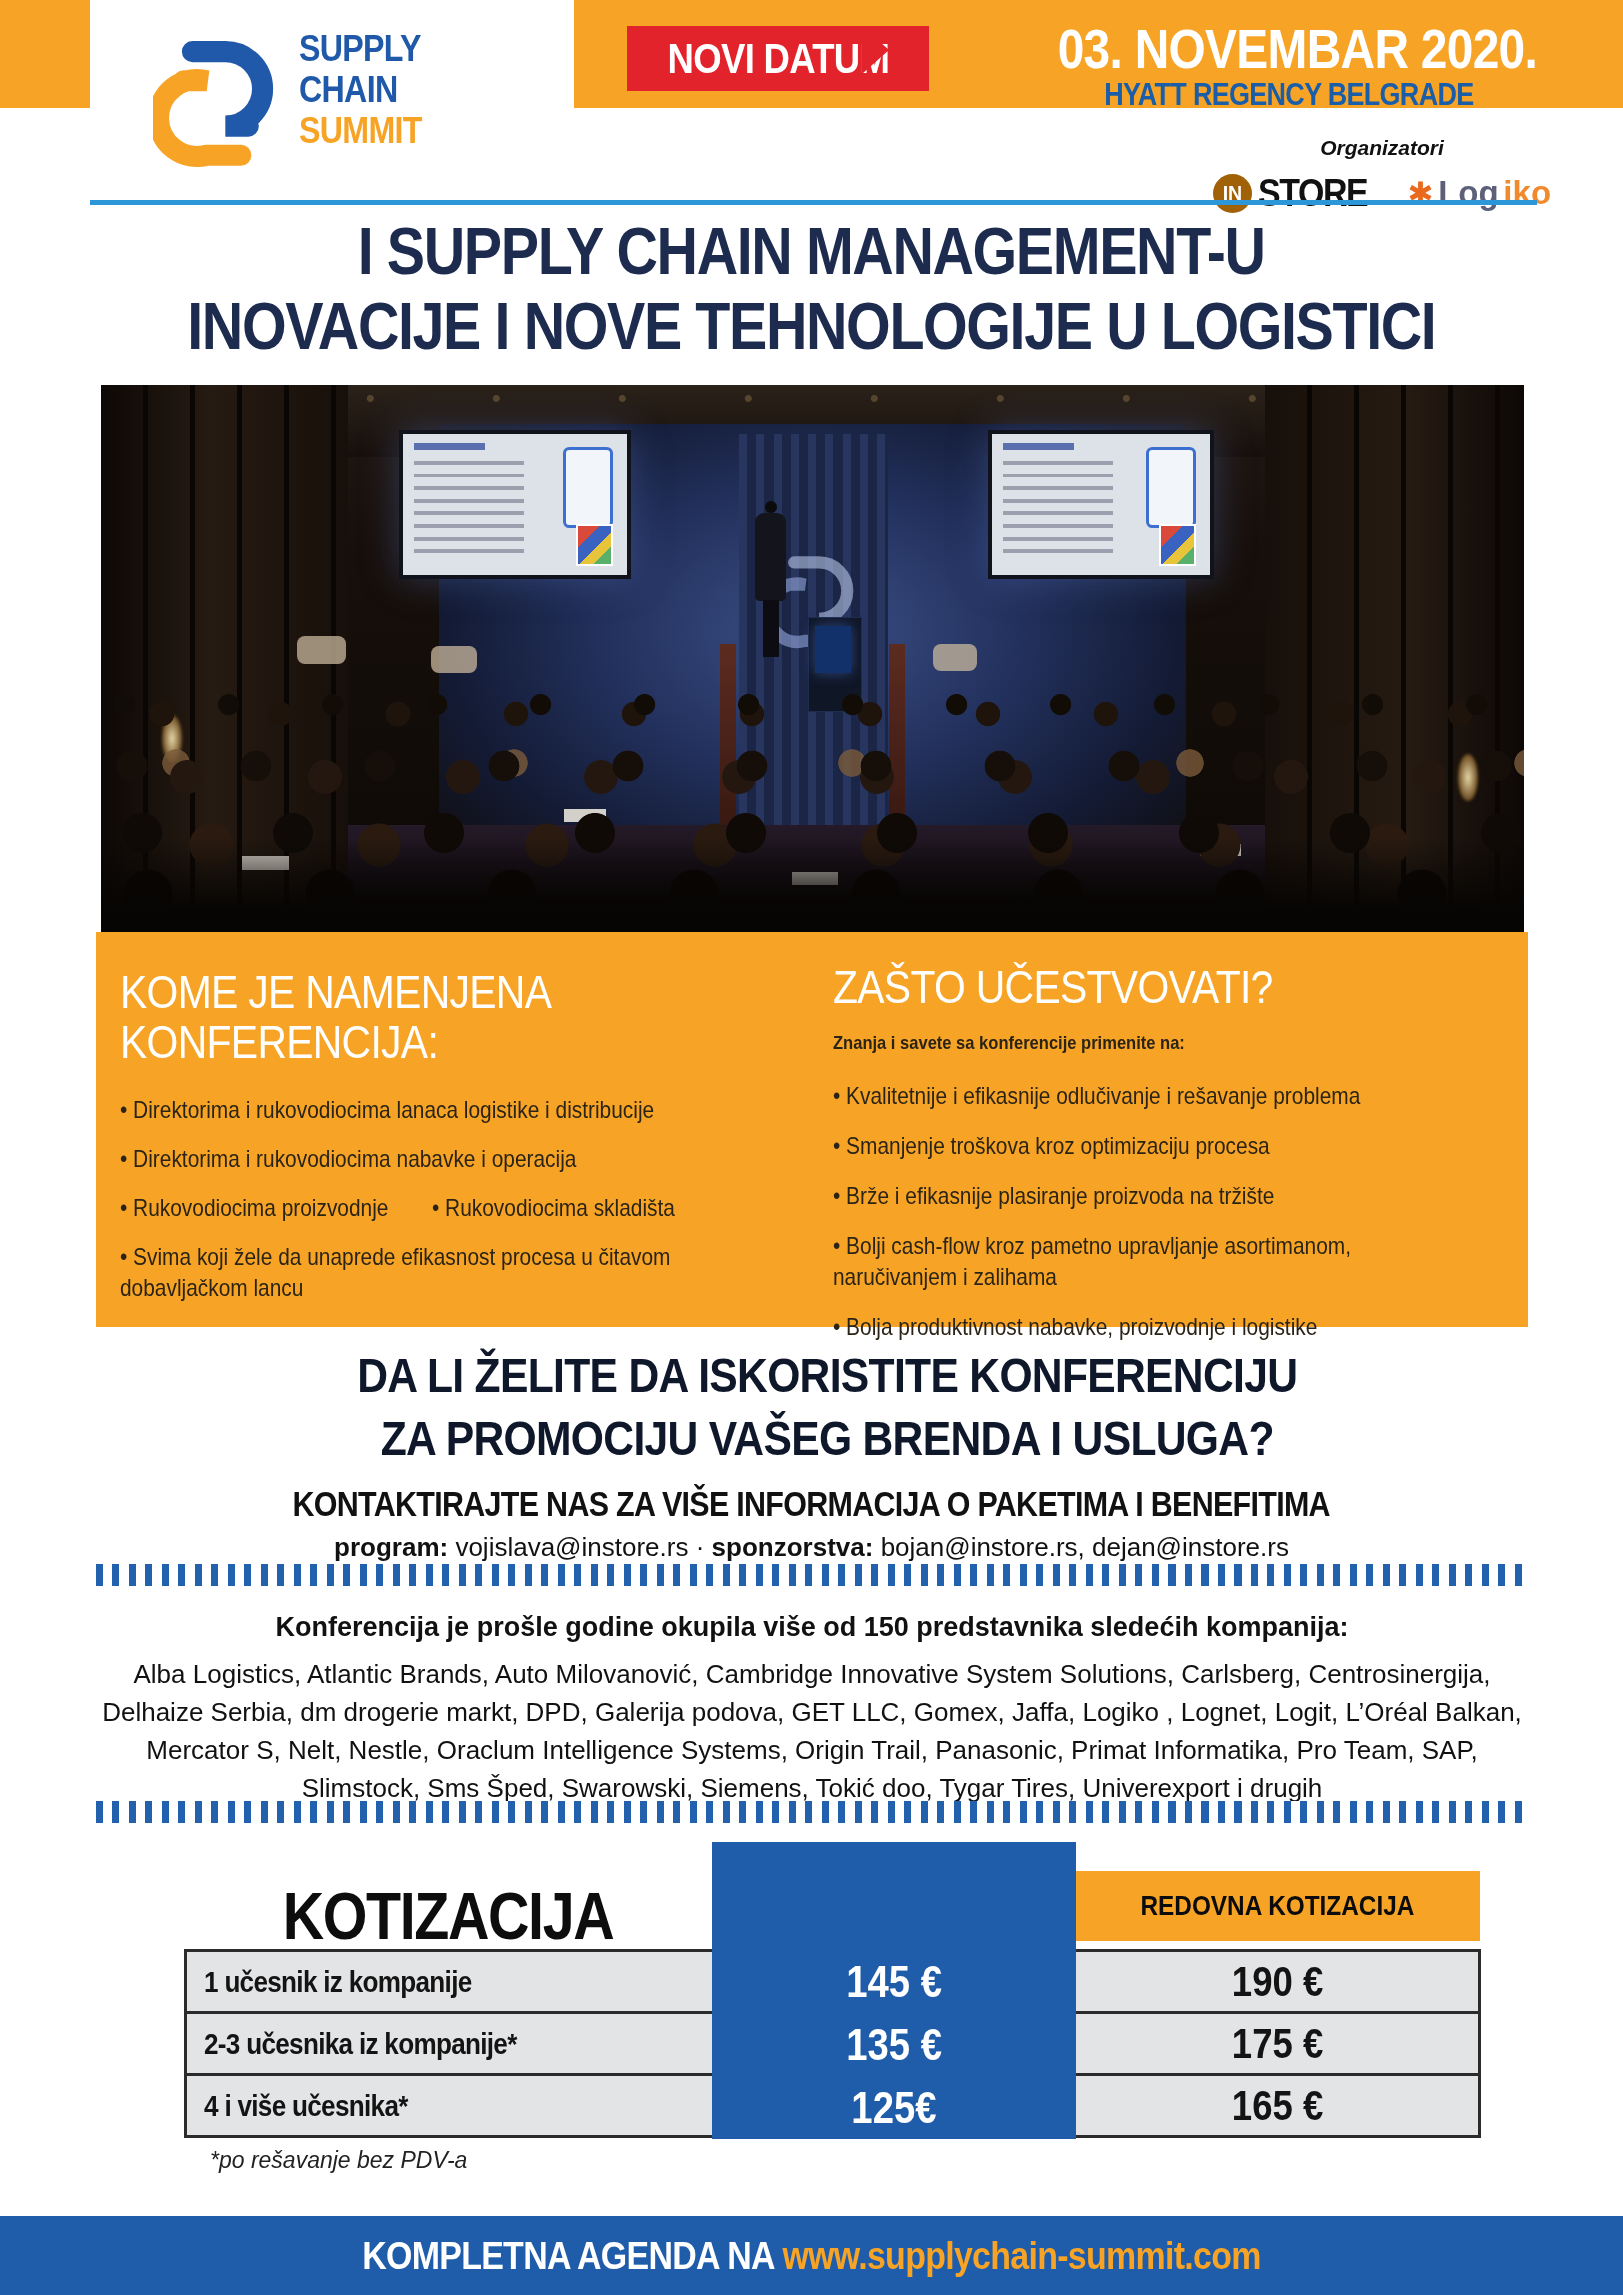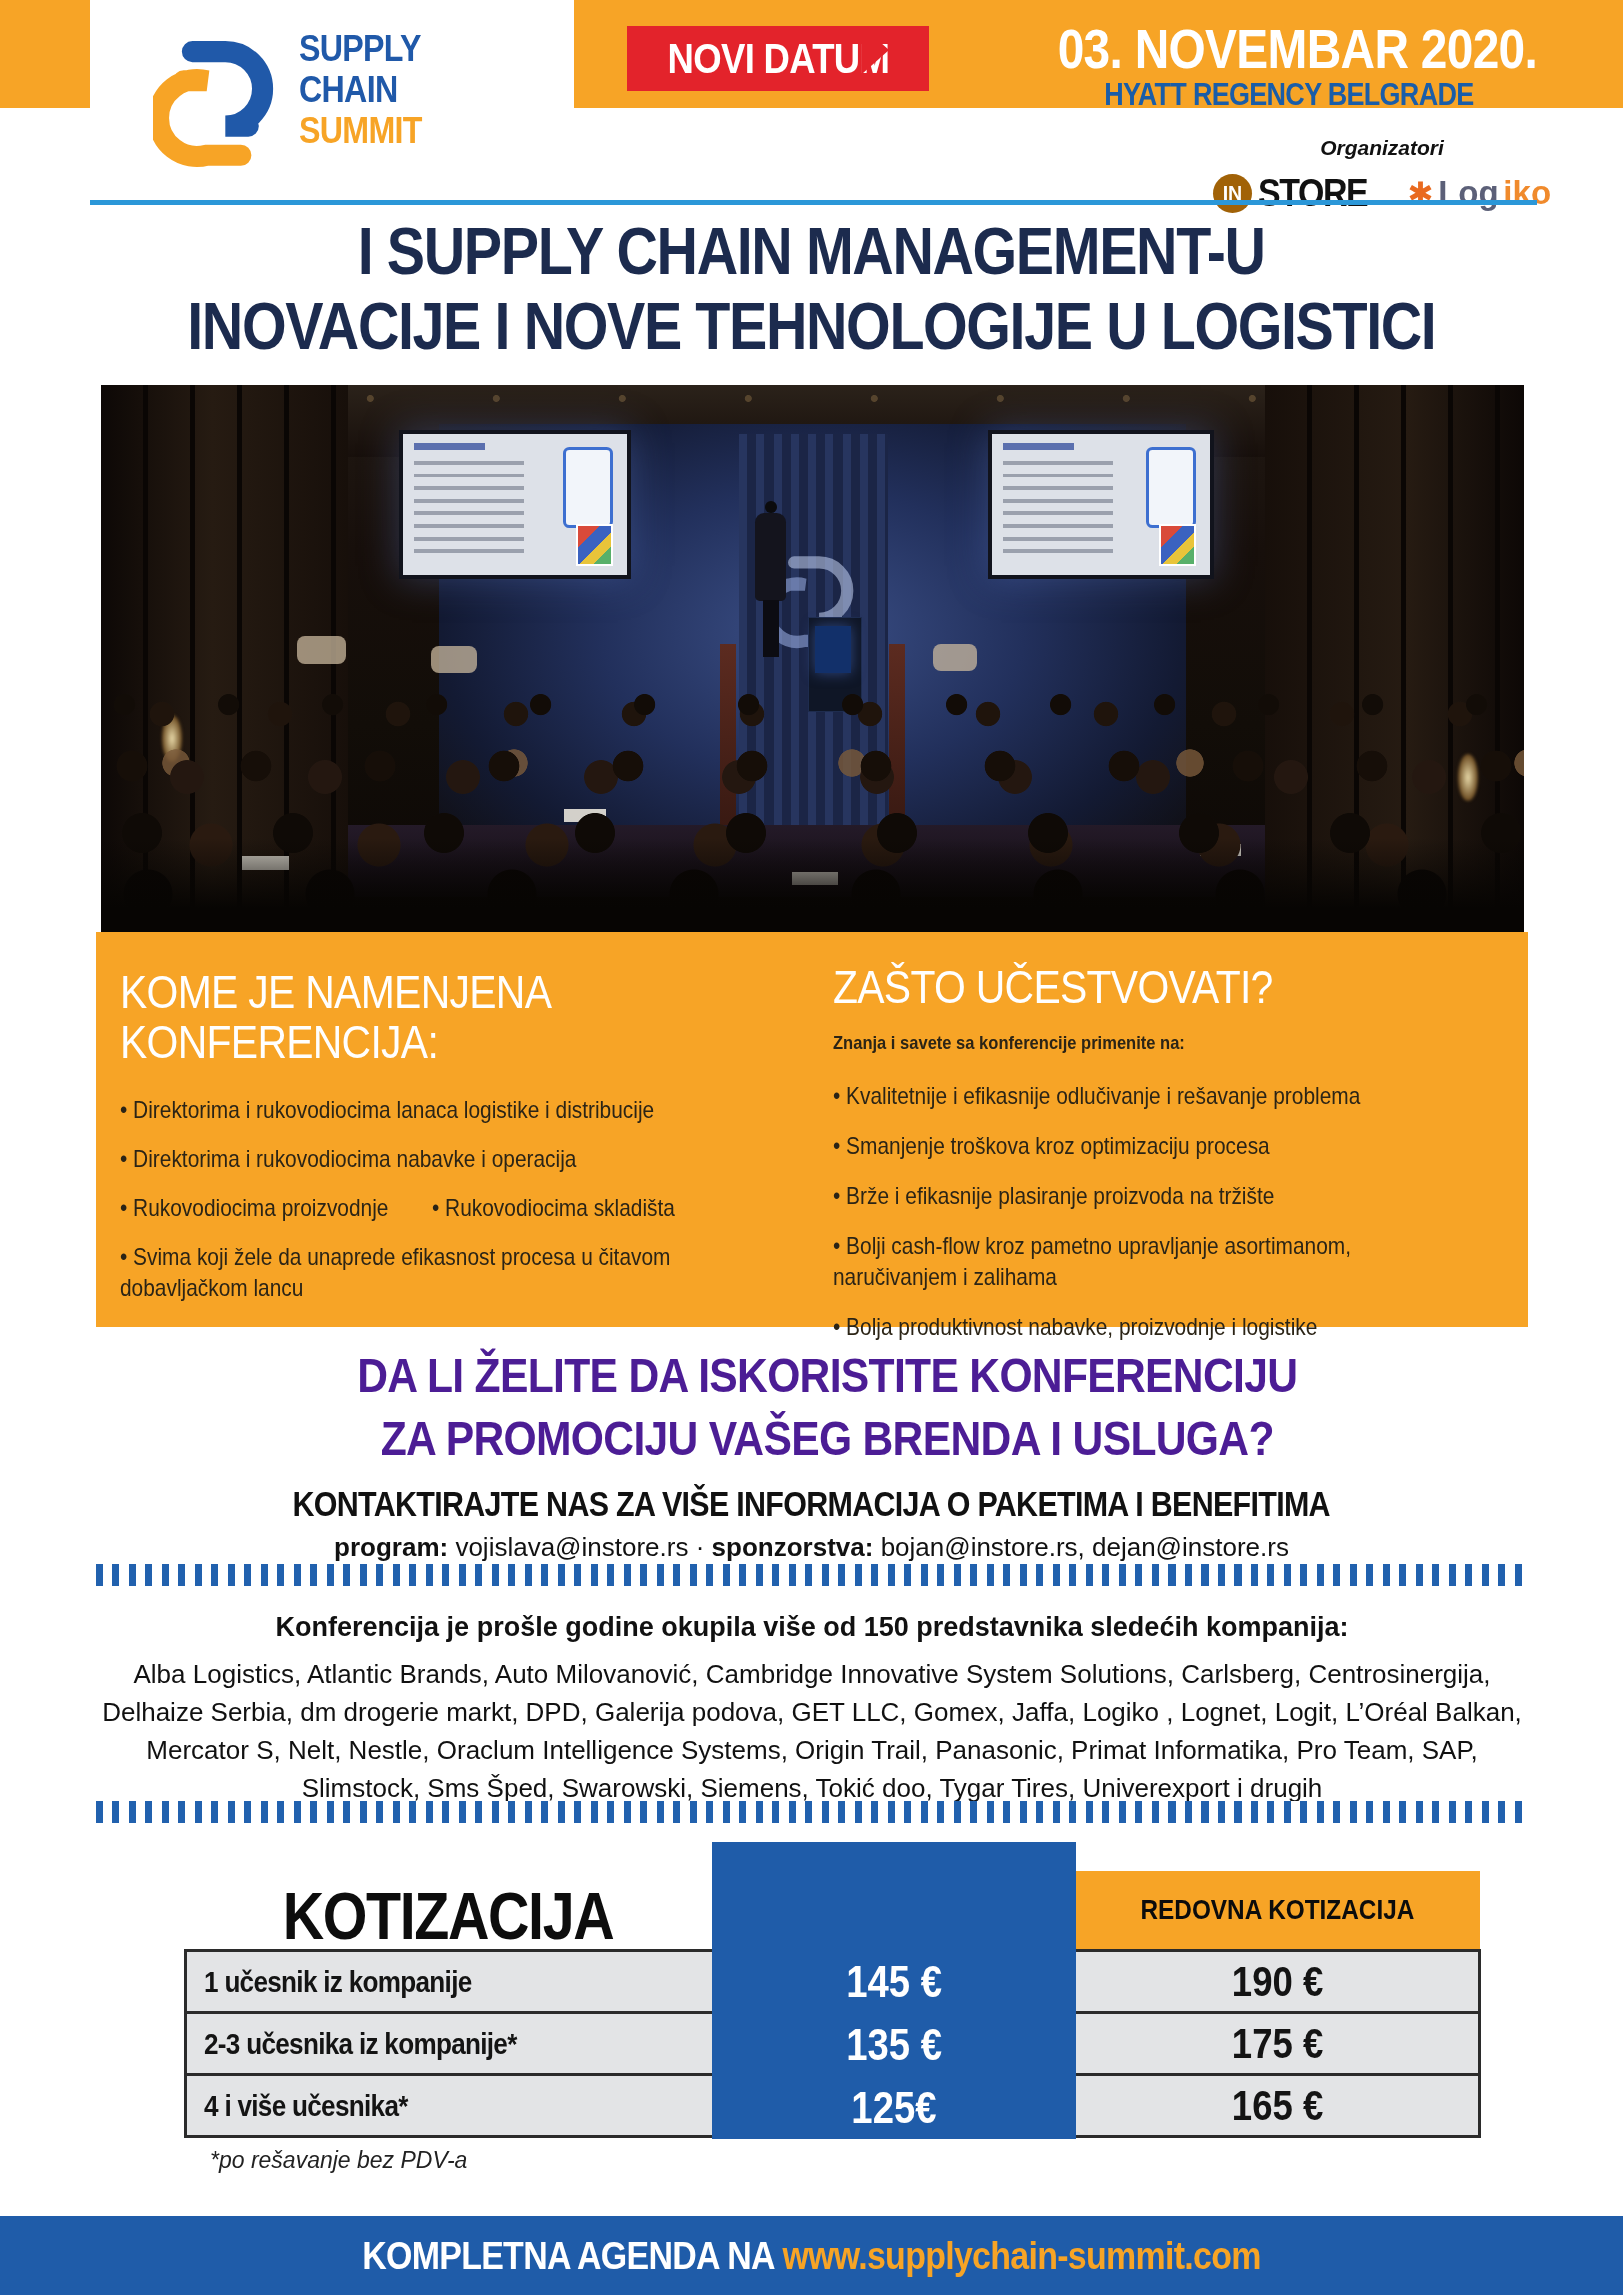--- a/index.html
+++ b/index.html
@@ -111,21 +111,21 @@
   .sec-head{color:#ffffff;font-weight:400;font-size:47px;line-height:50px;letter-spacing:-0.8px;}
   .sec-sub{margin-top:12.6px;color:#2B2416;font-weight:700;font-size:19px;line-height:35px;}
   ul.blist{list-style:none;margin:27px 0 0 0;padding:0;color:#2B2416;}
   ul.blist li{font-size:24px;line-height:31px;margin-bottom:18px;}
   ul.blist li::before{content:"• ";}
   .col-r ul.blist{margin-top:20.4px;}
   .col-r ul.blist li{margin-bottom:19px;}
 
   
   .promo{left:0;top:1344px;width:1623px;text-align:center;}
-  .promo-line{color:#4c1d95;font-weight:700;font-size:49px;line-height:63px;letter-spacing:-0.8px;margin-left:32px;}
+  .promo-line{color:#0f172a;font-weight:700;font-size:49px;line-height:63px;letter-spacing:-0.8px;margin-left:32px;}
   .contact-head{margin-top:12.6px;color:#111;font-weight:700;font-size:35px;line-height:41px;letter-spacing:-0.8px;}
   .contact-line{margin-top:7.9px;color:#111;font-size:26px;line-height:33px;}
   .contact-line b{font-weight:700;}
   .email{color:#111;text-decoration:none;}
 
   
   .tick-divider{left:96px;width:1432px;height:22px;
       background:repeating-linear-gradient(90deg,#2161AE 0 7px,#ffffff 7px 16.5px);}
   .d1{top:1564px;} .d2{top:1801px;}
 
@@ -133,21 +133,21 @@
   .companies{left:101px;top:1611px;width:1422px;text-align:center;}
   .comp-head{font-weight:700;font-size:27px;line-height:33px;color:#111;}
   .comp-list{margin-top:11px;font-size:26px;line-height:38px;color:#111;}
 
   
   .kot-title{left:184px;top:1882px;width:528px;text-align:center;color:#0d0d0d;
              font-weight:700;font-size:66px;line-height:69px;letter-spacing:-1.6px;}
   .th-early{left:712px;top:1842px;width:364px;height:108px;background:#1F5CA9;color:#fff;
             display:flex;flex-direction:column;align-items:center;justify-content:center;
             font-weight:700;font-size:29px;line-height:35px;text-align:center;}
-  .th-reg{left:1075px;top:1871px;width:405px;height:78px;background:#F7A426;color:#0c0c0c;
+  .th-reg{left:1075px;top:1871px;width:405px;height:70px;background:#F7A426;color:#0c0c0c;
           display:flex;align-items:center;justify-content:center;font-weight:700;font-size:28px;}
   .tbl{left:184px;top:1949px;width:1297px;border:3.1px solid #2b2b2b;box-sizing:border-box;background:#E3E4E6;}
   .trow{position:relative;height:59px;display:flex;align-items:center;}
   .trow + .trow{border-top:3.1px solid #2b2b2b;}
   .trow .lbl{margin-left:17.3px;font-weight:700;font-size:30px;color:#141414;letter-spacing:-0.8px;}
   .trow .reg{position:absolute;left:888px;width:405px;text-align:center;font-weight:700;font-size:42px;color:#141414;}
   .blue-col{left:712px;top:1842px;width:364px;height:297px;background:#1F5CA9;display:flex;flex-direction:column;}
   .bc-head{height:108px;}
   .bc-cell{height:63px;display:flex;align-items:center;justify-content:center;
            color:#ffffff;font-weight:700;font-size:44px;}

